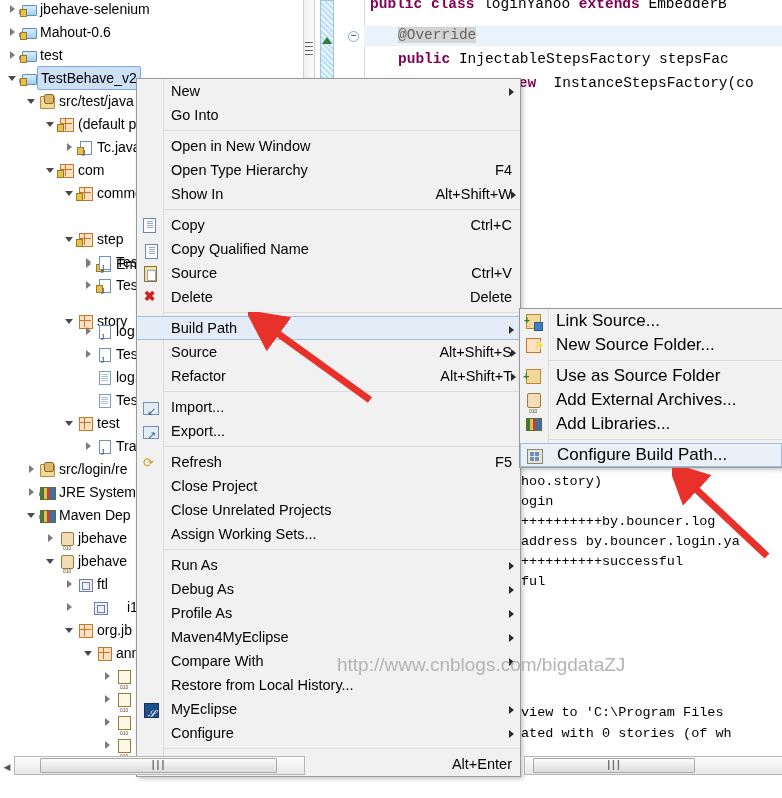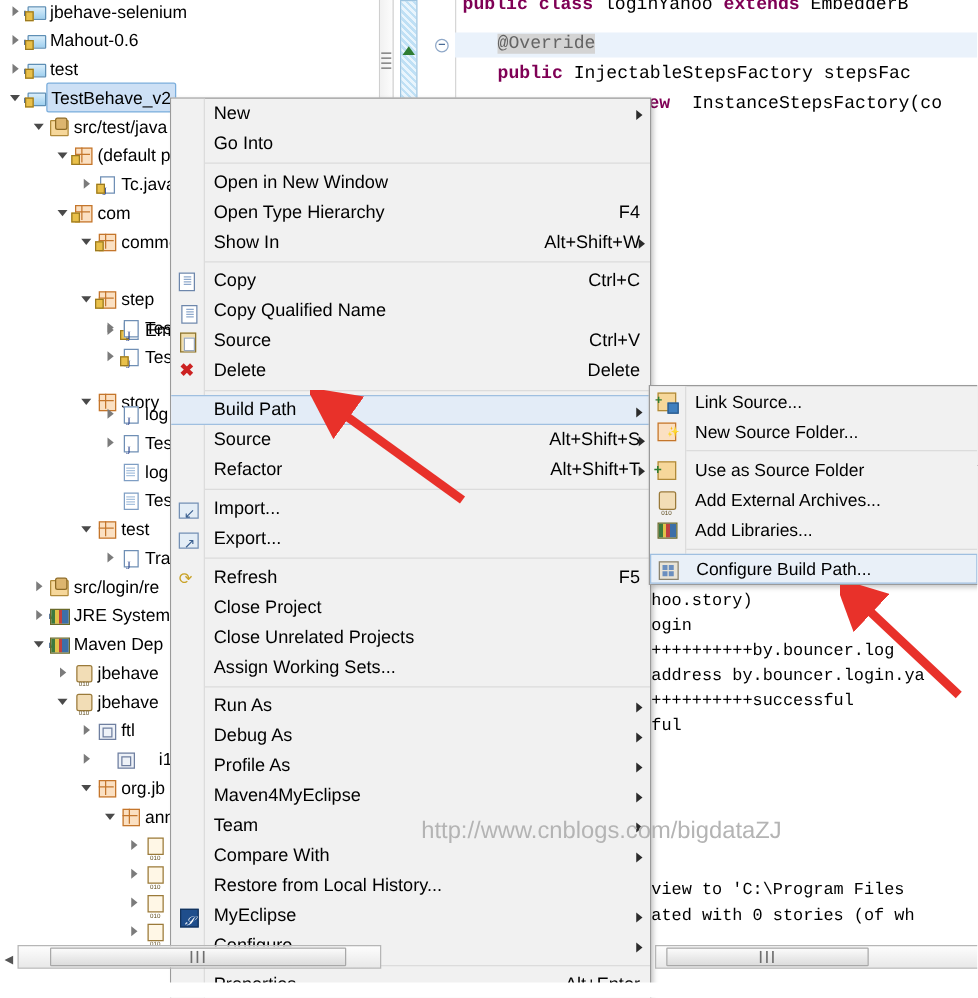--- a/index.html
+++ b/index.html
@@ -310,21 +310,21 @@
   .g-refresh { position:absolute; left:2px; top:2px; width:13px; height:13px; color:#c9a227; font-size:13px; line-height:13px; }
   .g-myeclipse { position:absolute; left:3px; top:2px; width:13px; height:13px; background:#1f4e8c; border:1px solid #13335c; }
   .g-myeclipse::after { content:"\1D4AE"; position:absolute; left:3px; top:-2px; color:#fff; font-size:10px; font-style:italic; }
 
   
   .submenu {
     position: absolute;
     background: #f1f1f1;
     border: 1px solid #9a9a9a;
     box-shadow: 2px 2px 4px rgba(0,0,0,0.22);
-    font-size: 14px;
+    font-size: 17px;
   }
   .submenu .gutter-strip {
     position: absolute;
     left: 0; top: 0; bottom: 0;
     width: 28px;
     background: #f1f1f1;
     border-right: 1px solid #dcdcdc;
   }
   .smi {
     position: relative;
@@ -757,24 +757,20 @@
       </div>
       <div class="mi">
         <span class="mi-label">Profile As</span>
         <span class="mi-arrow"></span>
       </div>
       <div class="mi">
         <span class="mi-label">Maven4MyEclipse</span>
         <span class="mi-arrow"></span>
       </div>
       <div class="mi">
-        <span class="mi-label">Team</span>
-        <span class="mi-arrow"></span>
-      </div>
-      <div class="mi">
         <span class="mi-label">Compare With</span>
         <span class="mi-arrow"></span>
       </div>
       <div class="mi">
         <span class="mi-label">Restore from Local History...</span>
       </div>
       <div class="mi">
         <span class="mi-icon">
           <span class="g-myeclipse"></span>
         </span>

